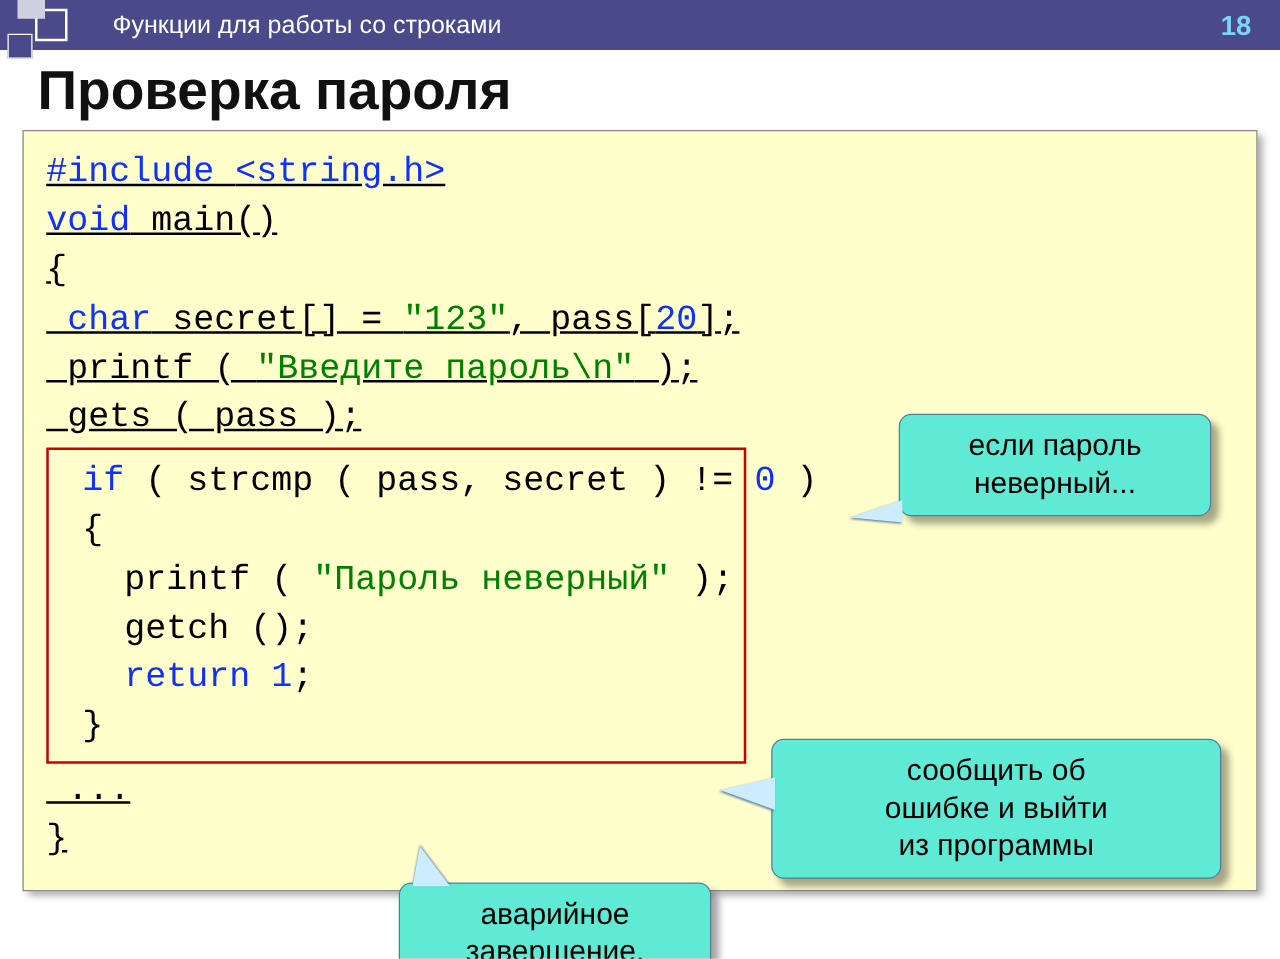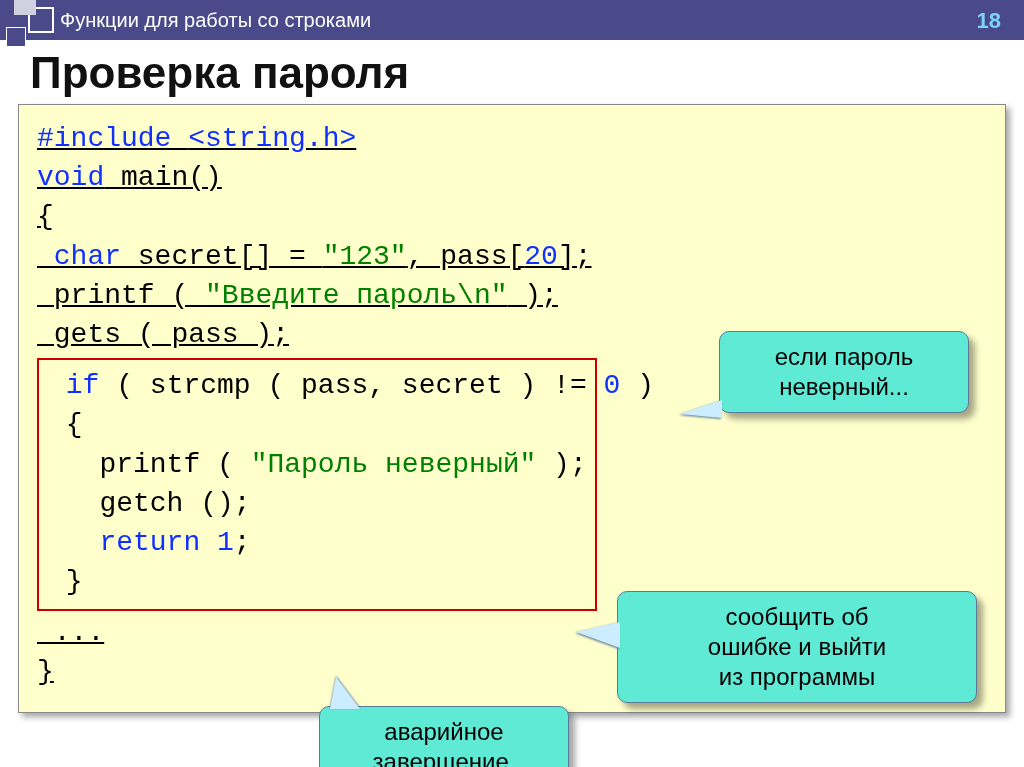--- a/index.html
+++ b/index.html
@@ -12,20 +12,21 @@
     position: relative;
   }
 
   
   .header {
     background: #4a4a8a;
     height: 40px;
     display: flex;
     align-items: center;
     position: relative;
+    padding-left: 30px;
   }
   .header-ornament {
     width: 26px;
     height: 26px;
     position: absolute;
     left: 28px;
     top: 7px;
     background: #4a4a8a;
     border: 2px solid #fff;
     transform: rotate(0deg);

